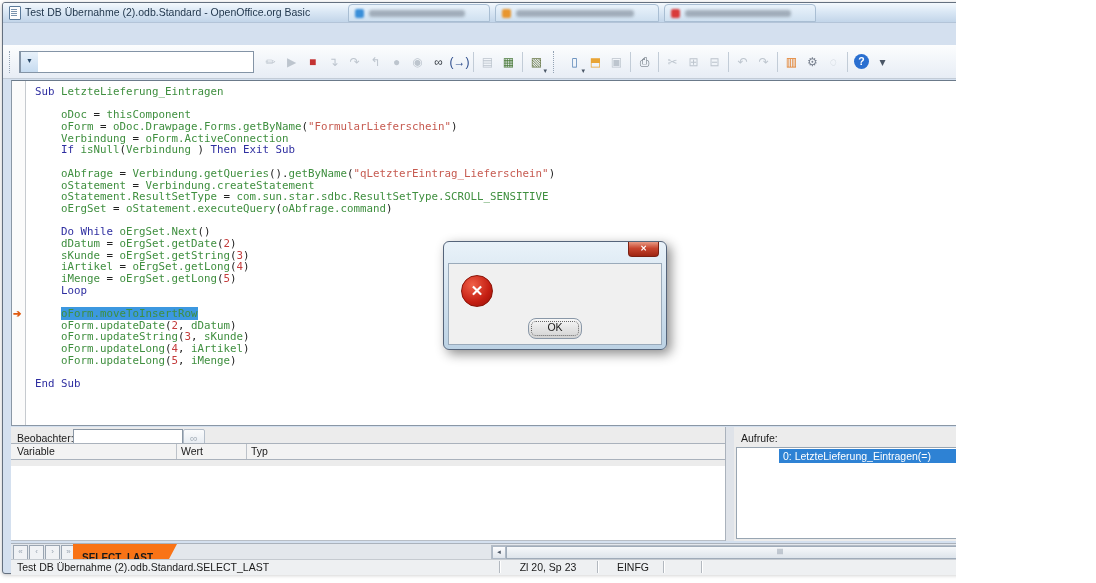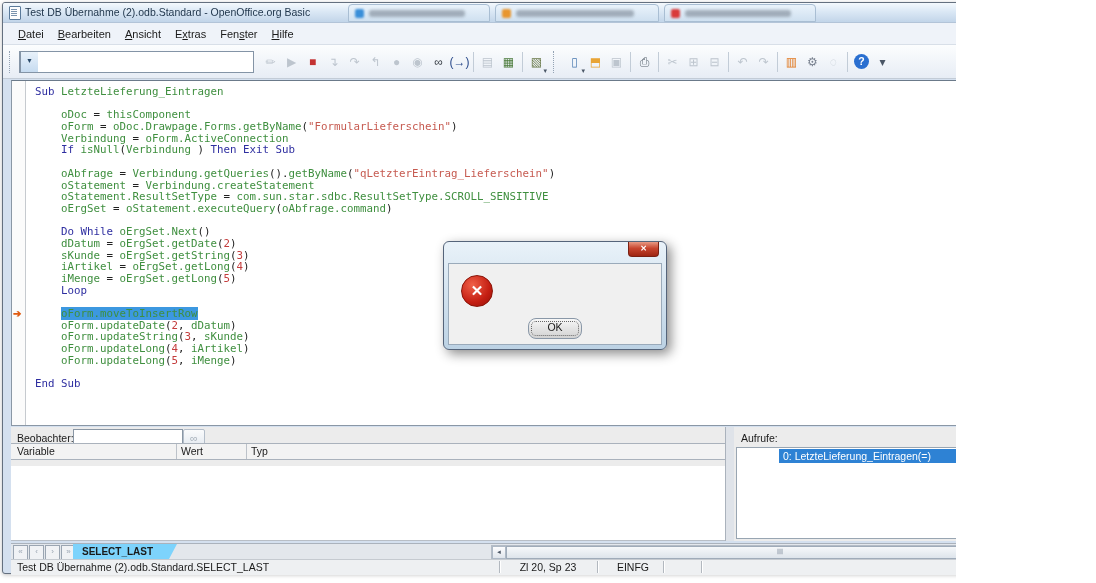--- a/index.html
+++ b/index.html
@@ -85,23 +85,23 @@
   .calls-panel{position:absolute;left:731px;top:424px;width:343px;height:114px;background:#ececec;}
   .calls-label{position:absolute;left:7px;top:5px;font-size:10.5px;}
   .calls-list{position:absolute;left:2px;top:20px;right:3px;bottom:2px;background:#fff;border:1px solid #98a5b2;padding-left:41px;}
   .calls-item{margin:1px;height:14px;line-height:14px;font-size:10.5px;padding-left:4px;}
   .calls-item.selected{background:#2e82d4;color:#fff;}
   
   .tabrow{position:absolute;left:8px;top:540px;width:1066px;height:16px;background:#e3e7ec;border-top:1px solid #aab2bc;}
   .tab-nav{position:absolute;left:2px;top:1px;display:flex;gap:1px;}
   .tn-btn{width:13px;height:13px;background:#f0f2f5;border:1px solid #9aa5b2;color:#9aa5b2;
        font-size:8px;line-height:12px;text-align:center;}
-  .module-tab{position:absolute;left:62px;top:0;width:104px;height:15px;background:#7dd3fc;
+  .module-tab{position:absolute;left:62px;top:0;width:104px;height:15px;background:#f97316;
        clip-path:polygon(0 0,100% 0,calc(100% - 8px) 100%,0 100%);
-       font-size:10px;font-weight:bold;padding:2px 0 0 9px;box-sizing:border-box;}
+       font-size:10px;font-weight:bold;padding:8px 0 0 9px;box-sizing:border-box;}
   .hscroll{position:absolute;left:480px;top:1px;width:582px;height:13px;background:#eef0f3;border:1px solid #b4bcc6;}
   .hs-btn{position:absolute;top:0;width:12px;height:11px;font-size:6px;line-height:11px;text-align:center;
        color:#4a5564;background:linear-gradient(#fdfdfe,#dfe5ec);border:1px solid #aeb9c6;}
   .hs-thumb{position:absolute;left:14px;right:14px;top:0;height:11px;border:1px solid #9fabb9;
        background:linear-gradient(#f6f8fa,#dde4eb);}
   .hs-thumb:after{content:"⦀⦀";position:absolute;left:50%;margin-left:-6px;top:1px;font-size:7px;color:#8a96a4;}
   
   .statusbar{position:absolute;left:8px;top:556px;width:1066px;height:15px;background:#eef0f2;
        border-top:1px solid #c5cad0;font-size:10.5px;}
   .sb-seg{position:absolute;top:1px;height:12px;line-height:12px;white-space:nowrap;overflow:hidden;
@@ -146,28 +146,20 @@
                  <span class="smudge" style="width:106px"></span>
           </div>
         </div>
       <div class="win-btns">
         <div class="win-btn">—</div>
         <div class="win-btn">▢</div>
         <div class="win-btn">✕</div>
       </div>
     </div>
 
-    <div class="menubar" id="menubar">
-        <div class="menu-item"><u>D</u>atei</div>
-        <div class="menu-item"><u>B</u>earbeiten</div>
-        <div class="menu-item"><u>A</u>nsicht</div>
-        <div class="menu-item">E<u>x</u>tras</div>
-        <div class="menu-item">Fen<u>s</u>ter</div>
-        <div class="menu-item"><u>H</u>ilfe</div>
-      </div>
 
     <div class="toolbar">
       <div class="grip"></div>
       <div class="combo">
         <div class="combo-btn">▼</div>
       </div>
       <div class="tb-icons" id="tb-icons">
           <div class="tb-ico disabled">
             <i style="font-style: normal;">✏</i>
           </div>

